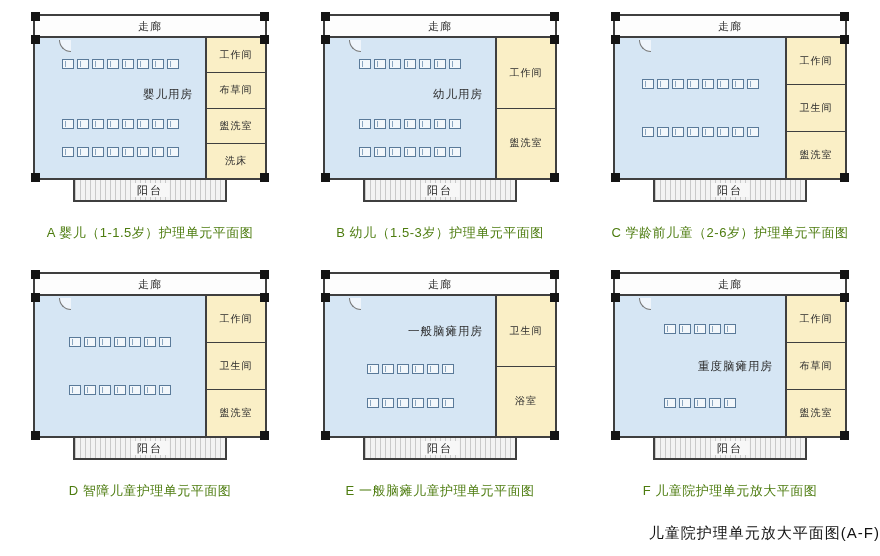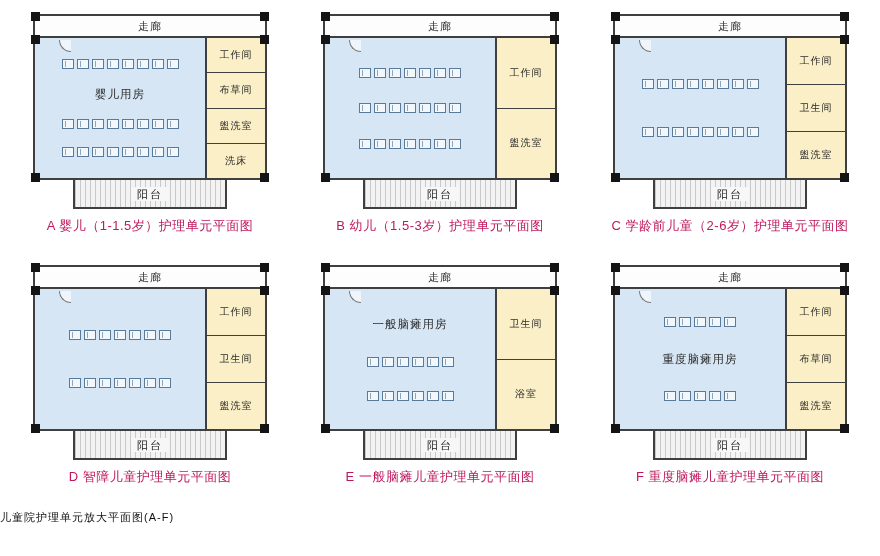--- a/index.html
+++ b/index.html
@@ -25,62 +25,62 @@
   }
   .corridor {
     height:22px; border-bottom:2px solid #3f3f3f;
     display:flex; align-items:center; justify-content:center;
     background:#fdfdfd; font-size:11px; letter-spacing:2px;
   }
   .body { flex:1; display:flex; min-height:0; }
   .main-room {
     flex:1; background:#d6e6f4; border-right:2px solid #3f3f3f;
     display:flex; flex-direction:column; justify-content:space-evenly;
-    padding:4px 6px; position:relative;
-  }
-  .room-label { font-size:11px; color:#2c2c2c; text-align:center; letter-spacing:1px; white-space:nowrap; }
+    padding:4px 12px; position:relative;
+  }
+  .room-label { font-size:11px; color:#2c2c2c; text-align:right; letter-spacing:1px; white-space:nowrap; }
   .main-label { font-size:11.5px; }
   .bed-row { display:flex; gap:3px; justify-content:center; }
   .bed {
     width:12px; height:10px; border:1px solid #5a7a99; background:#f2f7fb;
     display:inline-block; position:relative;
   }
   .bed::after { content:""; position:absolute; left:2px; top:1px; bottom:1px; width:1px; background:#8aa6c0; }
   .side-col { width:58px; display:flex; flex-direction:column; background:#faefc6; }
   .side-room {
     flex:1; border-bottom:1.5px solid #3f3f3f;
     display:flex; align-items:center; justify-content:center;
     font-size:10px; letter-spacing:1px; background:#faefc6; color:#2c2c2c;
     white-space:nowrap;
   }
   .side-room:last-child { border-bottom:none; }
   .balcony {
-    position:relative; width:66%; height:31px; margin:-2px auto 0;
+    position:relative; width:66%; height:24px; margin:-2px auto 0;
     border:2px solid #3f3f3f;
     background: repeating-linear-gradient(90deg, #c9c9c9 0 1px, #f3f3f3 1px 5px);
     display:flex; align-items:center; justify-content:center;
   }
   .balcony-label {
     font-size:11px; letter-spacing:2px; background:#f7f7f7; padding:0 6px; line-height:14px;
   }
   .sq { position:absolute; width:9px; height:9px; background:#141414; z-index:3; }
   .sq.tl { top:-4px; left:-4px; }
   .sq.tr { top:-4px; right:-4px; }
   .sq.ml { top:19px; left:-4px; }
   .sq.mr { top:19px; right:-4px; }
   .sq.bl { bottom:-4px; left:-4px; }
   .sq.br { bottom:-4px; right:-4px; }
   .door {
     position:absolute; top:24px; left:24px; width:12px; height:12px;
     border-left:1px solid #777; border-bottom:1px solid #777;
     border-radius:0 0 0 100%; background:rgba(255,255,255,.6); z-index:2;
   }
-  .caption { margin-top:8px; font-size:13px; color:#be185d; text-align:right; letter-spacing:0.5px; }
+  .caption { margin-top:22px; font-size:13px; color:#4d7c0f; text-align:right; letter-spacing:0.5px; }
   .main-title {
-    margin-top:24px; text-align:left; font-size:11px; color:#111; letter-spacing:1px;
+    margin-top:24px; text-align:right; font-size:15px; color:#111; letter-spacing:1px;
   }
 </style>
 </head>
 <body>
 
 <div class="sheet">
   <div class="grid">
 
     <div class="cell">
       <div class="plan">
@@ -169,20 +169,21 @@
             <div class="main-room">
               <div class="bed-row">
                   <span class="bed"></span>
                   <span class="bed"></span>
                   <span class="bed"></span>
                   <span class="bed"></span>
                   <span class="bed"></span>
                   <span class="bed"></span>
                   <span class="bed"></span>
                 </div>
+              <div class="room-label main-label">幼儿用房</div>
               <div class="bed-row">
                   <span class="bed"></span>
                   <span class="bed"></span>
                   <span class="bed"></span>
                   <span class="bed"></span>
                   <span class="bed"></span>
                   <span class="bed"></span>
                   <span class="bed"></span>
                 </div>
               <div class="bed-row">
@@ -413,19 +414,19 @@
               <div class="side-room">
                   <span>盥洗室</span>
                 </div>
             </div>
           </div>
         </div>
         <div class="balcony">
           <span class="balcony-label">阳台</span>
         </div>
       </div>
-      <div class="caption">F 重度脑瘫儿童护理单元平面图</div>
+      <div class="caption">F 儿童院护理单元放大平面图</div>
     </div>
 
   </div>
 
   <div class="main-title">儿童院护理单元放大平面图(A-F)</div>
 </div>
 
 </body></html>

